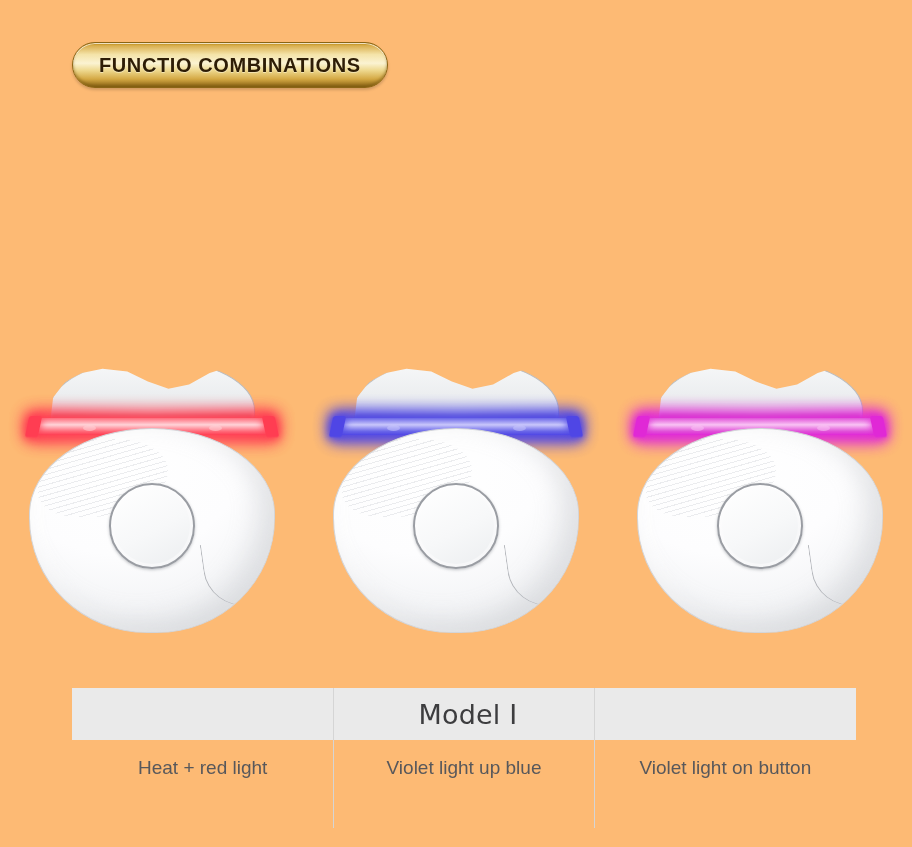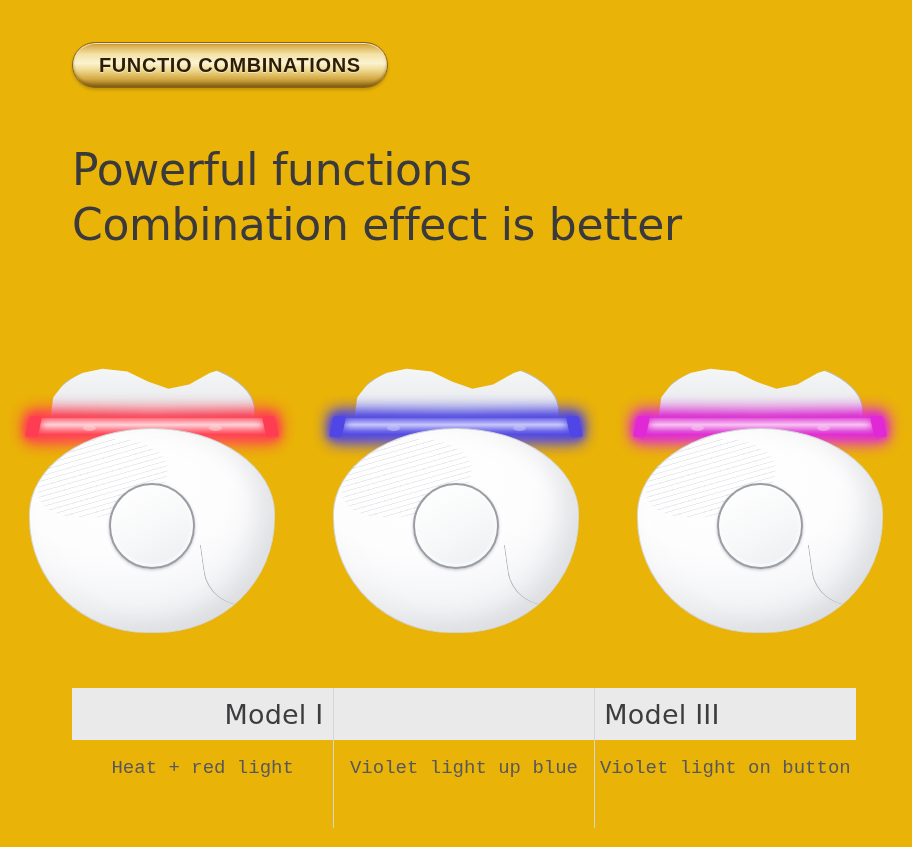--- a/index.html
+++ b/index.html
@@ -10,21 +10,21 @@
     height: 847px;
     background: #ffffff;
     font-family: "Liberation Sans", sans-serif;
     overflow: hidden;
   }
 
   .page {
     position: relative;
     width: 912px;
     height: 847px;
-    background: #eab308;
+    background: #fdba74;
   }
 
   
   .badge-wrap {
     position: absolute;
     left: 72px;
     top: 42px;
   }
 
   .badge {
@@ -278,21 +278,21 @@
     height: 94px;
   }
 
   .cap-body-cell {
     flex: 1 1 0;
     display: flex;
     flex-direction: column;
     align-items: center;
     justify-content: flex-start;
     padding-top: 12px;
-    font-family: Liberation Mono, monospace;
+    font-family: Liberation Sans, sans-serif;
     font-size: 19px;
     color: #58585b;
     line-height: 32px;
     white-space: nowrap;
     gap: 24px;
   }
 
   
   .divider {
     position: absolute;
@@ -308,24 +308,20 @@
 <body>
 
 <div class="page">
 
   <div class="badge-wrap">
     <div class="badge">
       <span class="badge-text">FUNCTIO COMBINATIONS</span>
     </div>
   </div>
 
-  <div class="headline">
-    <div>Powerful functions</div>
-    <div>Combination effect is better</div>
-  </div>
 
   <div class="devices">
 
     <div class="device-cell">
       <div class="device">
         <div class="saddle"></div>
         <div class="saddle-shade"></div>
         <div class="led-bar" id="led1">
           <div class="led-glow" style="background: linear-gradient(90deg, rgb(255, 61, 82) 0%, rgb(255, 107, 122) 50%, rgb(255, 61, 82) 100%);"></div>
           <div class="led-core" style="background: linear-gradient(rgb(255, 107, 122) 0%, rgb(255, 211, 216) 40%, rgb(255, 107, 122) 78%, rgb(255, 61, 82) 100%); box-shadow: rgb(255, 61, 82) 0px 0px 10px, rgb(255, 61, 82) 0px 0px 20px;"></div>
@@ -387,21 +383,20 @@
         </div>
       </div>
     </div>
 
   </div>
 
   <div class="captions">
 
     <div class="cap-header-row">
       <div class="cap-header-cell">Model I</div>
-      <div class="cap-header-cell">Model III</div>
     </div>
 
     <div class="cap-body-row">
       <div class="cap-body-cell">
         <span>Heat + red light</span>
       </div>
       <div class="cap-body-cell">
         <span>Violet light up blue</span>
       </div>
       <div class="cap-body-cell">

